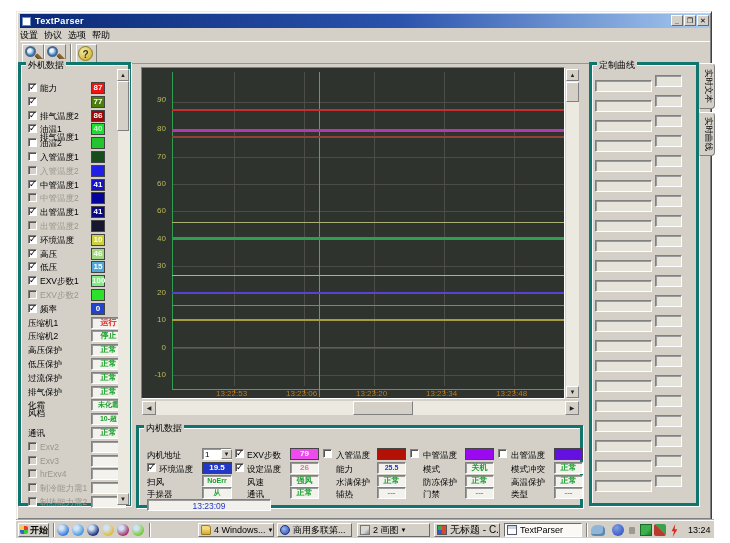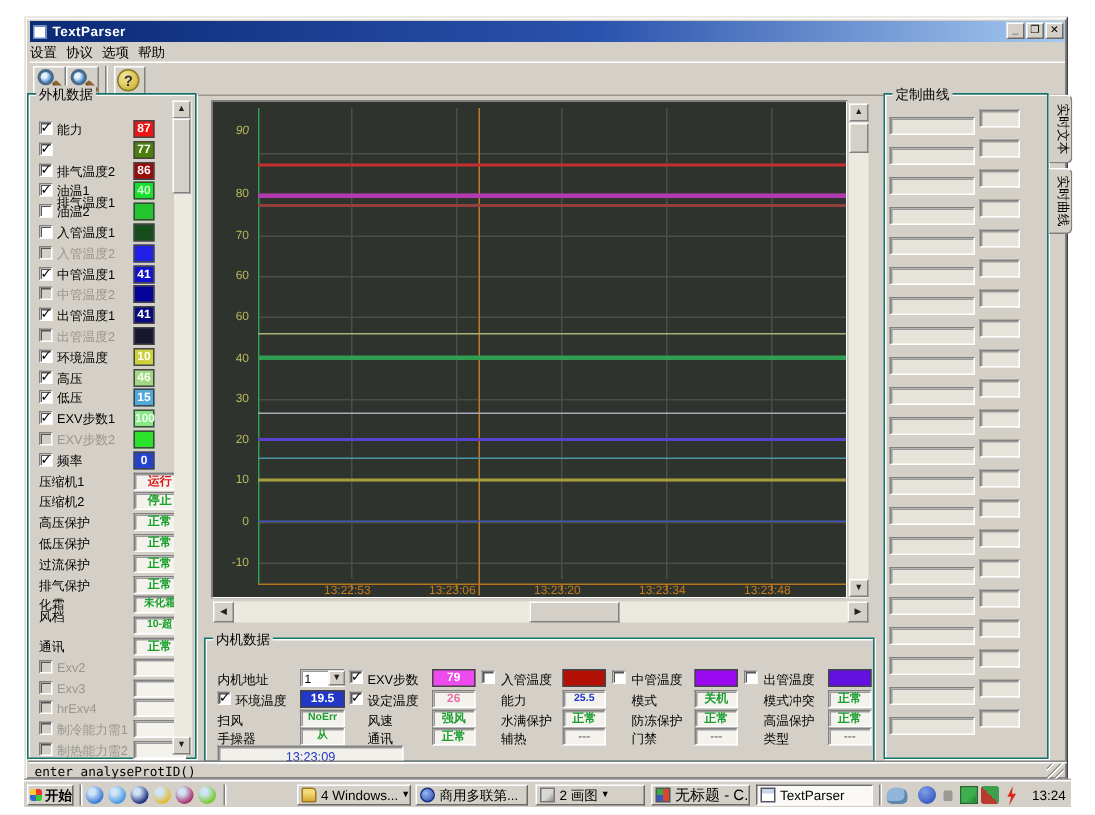--- a/index.html
+++ b/index.html
@@ -21,21 +21,21 @@
   .tool-btn{position:absolute;top:2px;width:22px;height:19px;border:1px solid;
     border-color:#fff #808080 #808080 #fff;background:#d4d0c8}
   .tool-sep{position:absolute;top:2px;width:2px;height:19px;border-left:1px solid #808080;border-right:1px solid #fff}
   .mag{position:absolute;left:2px;top:1px;width:11px;height:11px;border-radius:50%;
     border:2px solid #4a6a8a;background:radial-gradient(circle at 35% 35%,#e8f4ff 0 25%,#4a8ad0 75%)}
   .mag-handle{position:absolute;left:12px;top:11px;width:9px;height:3px;background:#8a6230;
     transform:rotate(45deg);border-radius:1px;box-shadow:0 1px 0 #5a3f1a}
   .help-circle{position:absolute;left:1px;top:1px;width:15px;height:15px;border-radius:50%;
     background:radial-gradient(circle at 35% 30%,#f6eaa0,#c8a820);border:1px solid #8a7a20;
     color:#333;font-size:10px;font-weight:bold;text-align:center;line-height:15px}
-  .groupbox{position:absolute;border:1px solid #0f766e;box-shadow:1px 1px 0 #fff,inset 1px 1px 0 #fff}
+  .groupbox{position:absolute;border:3px solid #0f766e;box-shadow:1px 1px 0 #fff,inset 1px 1px 0 #fff}
   .group-label{position:absolute;top:-6px;left:5px;background:#d4d0c8;font-size:9px;padding:0 2px;color:#000}
   .checkbox{position:absolute;width:9px;height:9px;background:#fff;border:1px solid;
     border-color:#808080 #fff #fff #808080;box-shadow:inset 1px 1px 0 #555}
   .checkbox.checked::after{content:"✓";position:absolute;left:0px;top:-2px;font-size:9px;color:#000}
   .checkbox.dis{background:#d4d0c8}
   .row-label{position:absolute;font-size:8.5px;color:#000;white-space:nowrap}
   .row-label.dis{color:#9a968c}
   .val-box{position:absolute;width:14px;height:12px;border:1px solid #444;
     font-size:8px;font-weight:bold;text-align:center;line-height:10px;color:#fff}
   .stat-box{position:absolute;width:35px;height:12px;background:#f4f2ec;border:1px solid;
@@ -177,21 +177,21 @@
       <div class="row-label dis" style="left: 19px; top: 432px;">制热能力需2</div>
       <div class="stat-box" style="left: 70px; top: 431px; color: rgb(0, 0, 0); font-size: 8px;"></div>
       <div class="scroll-track" style="left: 97px; top: 4px; width: 12px; height: 436px;">
         <div class="scroll-btn" style="left: -1px; top: 0px;">▲</div>
         <div class="scroll-btn" style="left: -1px; top: 424px;">▼</div>
         <div class="scroll-thumb" style="left: -1px; top: 12px; width: 12px; height: 50px;"></div>
       </div>
     </div>
     <div id="chart">
       <div class="gline-h" style="top: 34px;"></div>
-      <div class="ytick" style="top: 14px; font-style: italic;">90</div>
+      <div class="ytick" style="top: 27px; font-style: italic;">90</div>
       <div class="gline-h" style="top: 61.3px;"></div>
       <div class="ytick" style="top: 56.3px;">80</div>
       <div class="gline-h" style="top: 88.6px;"></div>
       <div class="ytick" style="top: 83.6px;">70</div>
       <div class="gline-h" style="top: 115.9px;"></div>
       <div class="ytick" style="top: 110.9px;">60</div>
       <div class="gline-h" style="top: 143.2px;"></div>
       <div class="ytick" style="top: 138.2px;">60</div>
       <div class="gline-h" style="top: 170.5px;"></div>
       <div class="ytick" style="top: 165.5px;">40</div>
@@ -339,24 +339,20 @@
       <div class="row-label" style="left: 372px; top: 49px;">高温保护</div>
       <div class="row-label" style="left: 372px; top: 61px;">类型</div>
       <div class="val-box" style="left: 415px; top: 20px; width: 29px; background: rgb(99, 16, 224); color: rgb(255, 255, 255);"></div>
       <div class="stat-box" style="left: 415px; top: 34px; width: 29px; color: rgb(26, 158, 47); font-size: 8px;">正常</div>
       <div class="stat-box" style="left: 415px; top: 47px; width: 29px; color: rgb(26, 158, 47); font-size: 8px;">正常</div>
       <div class="stat-box" style="left: 415px; top: 59px; width: 29px; color: rgb(136, 136, 136); font-size: 8px;">---</div>
       <div class="sunken-field" style="left: 8px; top: 71px; width: 124px; height: 12px; background: rgb(242, 240, 234);">
         <div class="row-label" style="left: 0px; top: 1px; width: 122px; text-align: center; color: rgb(33, 55, 200);">13:23:09</div>
       </div>
     </div>
-    <div style="position: absolute; left: 2px; top: 495px; width: 692px; height: 12px; border-top: 1px solid rgb(128, 128, 128); box-shadow: rgb(255, 255, 255) 0px 1px 0px inset;">
-      <div style="position: absolute; left: 4px; top: 2px; font-size: 8.5px; font-family: &quot;DejaVu Sans Mono&quot;, monospace;">enter analyseProtID()</div>
-      <div style="position: absolute; right: 2px; top: 1px; width: 11px; height: 11px; background: repeating-linear-gradient(135deg, transparent 0px, transparent 2px, rgb(154, 150, 140) 2px, rgb(154, 150, 140) 3px, rgb(255, 255, 255) 3px, rgb(255, 255, 255) 4px);"></div>
-    </div>
   </div>
 <div id="taskbar" style="position:absolute;left:16px;top:520px;width:698px;height:18px;background:#d4d0c8;border-top:1px solid #fff;box-shadow:0 -1px 0 #aaa">
     <div class="tb-btn" style="left: 2px; width: 31px; font-weight: bold;">
       <div class="mini-ico" style="background: conic-gradient(rgb(238, 51, 51) 0deg, rgb(238, 51, 51) 25%, rgb(51, 204, 51) 0deg, rgb(51, 204, 51) 50%, rgb(51, 102, 204) 0deg, rgb(51, 102, 204) 75%, rgb(255, 204, 51) 0deg); border-radius: 2px; width: 8px; height: 8px; margin: 0px 2px 0px 1px;"></div>
       <div style="font-size: 9px; font-weight: bold;">开始</div>
     </div>
     <div class="tool-sep" style="left: 37px; top: 2px; height: 14px;"></div>
     <div class="tray-ico" style="left: 41px; top: 3px; background: radial-gradient(circle at 36% 32%, rgb(207, 228, 248) 0px, rgb(207, 228, 248) 18%, rgb(58, 122, 216) 70%); border-radius: 50%; width: 12px; height: 12px;"></div>
     <div class="tray-ico" style="left: 56px; top: 3px; background: radial-gradient(circle at 36% 32%, rgb(207, 228, 248) 0px, rgb(207, 228, 248) 18%, rgb(74, 154, 224) 70%); border-radius: 50%; width: 12px; height: 12px;"></div>
     <div class="tray-ico" style="left: 71px; top: 3px; background: radial-gradient(circle at 36% 32%, rgb(207, 228, 248) 0px, rgb(207, 228, 248) 18%, rgb(32, 51, 126) 70%); border-radius: 50%; width: 12px; height: 12px;"></div>

